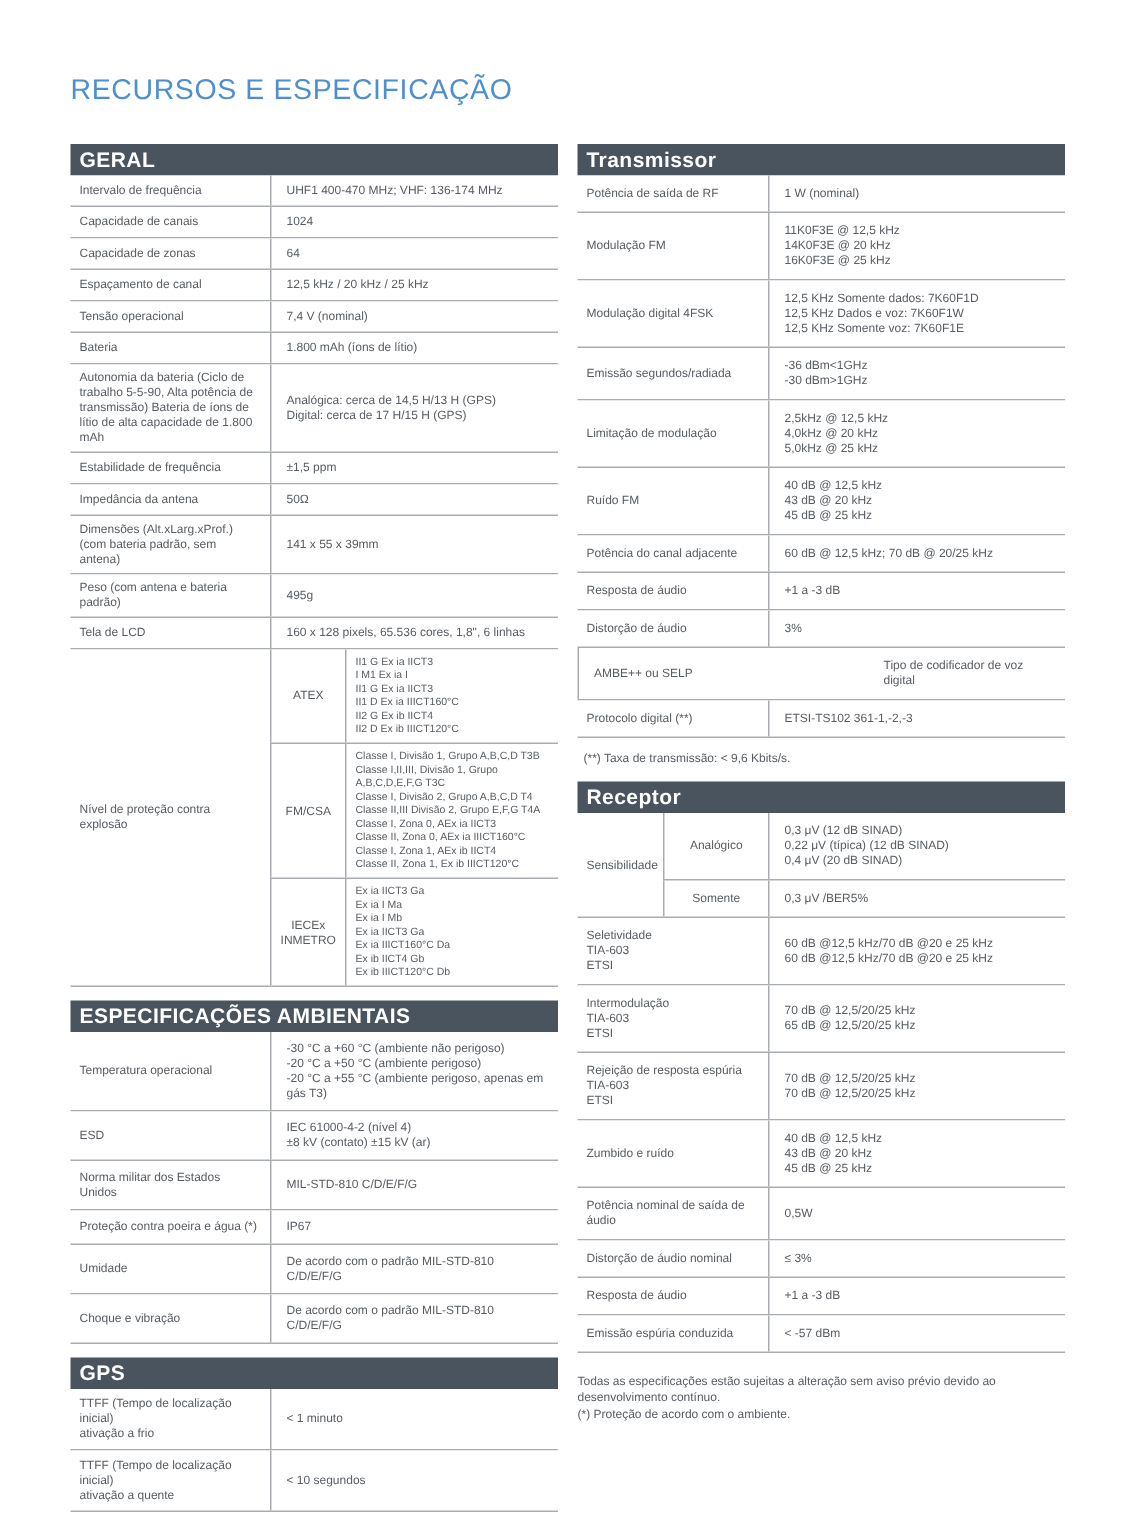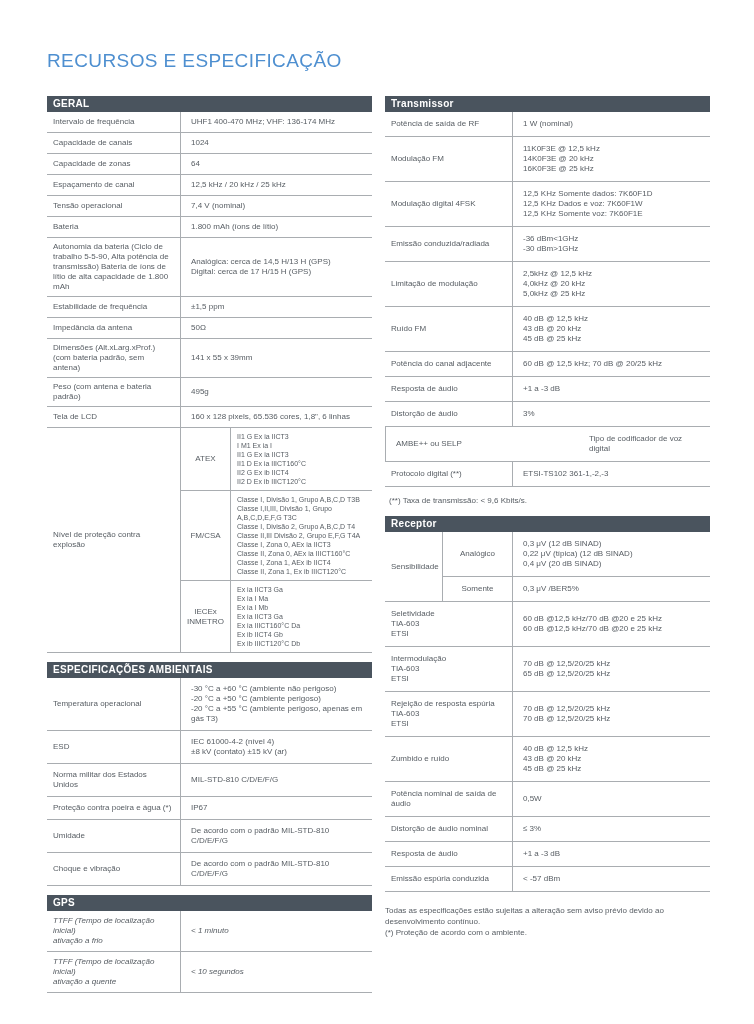--- a/index.html
+++ b/index.html
@@ -5,39 +5,39 @@
   html,body{margin:0;padding:0;background:#e8e8e8;}
   .page{
     width:754px;height:1024px;background:#ffffff;overflow:hidden;box-sizing:border-box;
     padding:50px 40px 0 47px;margin:0 auto;
     font-family:"Liberation Sans",sans-serif;color:#575d63;position:relative;
   }
   .title{font-size:19px;font-weight:normal;color:#4e8fd0;margin:0 0 24px 0;letter-spacing:0.4px;}
   .cols{display:flex;gap:13px;align-items:flex-start;}
   .col{width:325px;flex:none;}
   section{margin-bottom:9px;}
-  .sec-header{background:#4a545e;color:#ffffff;font-size:10px;font-weight:bold;
+  .sec-header{background:#4a545e;color:#ffffff;font-size:14px;font-weight:bold;
     padding:2px 6px 3px 6px;letter-spacing:0.3px;}
   .spec-row{display:flex;align-items:stretch;border-bottom:1px solid #a9adb1;min-height:20px;background:#fff;}
   .cell{font-size:8px;line-height:10px;box-sizing:border-box;}
   .label{width:var(--label-w);flex:none;padding:4px 8px 4px 6px;display:flex;align-items:center;white-space:pre-line;}
   .value{flex:1;border-left:1px solid #a9adb1;padding:4px 6px 4px 10px;display:flex;flex-direction:column;justify-content:center;}
   .group-row > .label{width:var(--glabel-w);}
   .groups{flex:1;display:flex;flex-direction:column;}
   .subrow{display:flex;align-items:stretch;border-bottom:1px solid #a9adb1;min-height:20px;}
   .subrow:last-child{border-bottom:none;}
   .sublabel{width:var(--gsub-w);flex:none;border-left:1px solid #a9adb1;display:flex;align-items:center;
     justify-content:center;text-align:center;white-space:pre-line;padding:4px 2px;}
   .geral,.ambientais,.gps{--label-w:133px;--glabel-w:133px;--gsub-w:50px;}
   .transmissor,.receptor{--label-w:127px;--glabel-w:57px;--gsub-w:70px;}
   .geral .subrow .value{font-size:7px;line-height:9px;padding-left:6px;}
   .transmissor .label,.transmissor .value,
   .receptor .label,.receptor .value,.receptor .sublabel{padding-top:7px;padding-bottom:7px;}
   .ambientais .label,.ambientais .value{padding-top:6px;padding-bottom:6px;}
-  .gps .label,.gps .value{padding-top:5px;padding-bottom:5px;font-style:italic;}
+  .gps .label,.gps .value{padding-top:5px;padding-bottom:5px;}
   .footnote{font-size:8px;color:#575d63;margin:5px 0 11px 4px;}
   .page-footer{font-size:8px;line-height:11px;color:#575d63;margin-top:13px;}
 </style>
 </head>
 <body>
 
 <div class="page">
   <h1 class="title">RECURSOS E ESPECIFICAÇÃO</h1>
 
   <div class="cols">
@@ -250,21 +250,21 @@
             </div>
             <div class="spec-row">
               <div class="cell label">Modulação digital 4FSK</div>
               <div class="cell value">
                 <div class="value-line">12,5 KHz Somente dados: 7K60F1D</div>
                 <div class="value-line">12,5 KHz Dados e voz: 7K60F1W</div>
                 <div class="value-line">12,5 KHz Somente voz: 7K60F1E</div>
               </div>
             </div>
             <div class="spec-row">
-              <div class="cell label">Emissão conduzida/radiada</div>
+              <div class="cell label">Emissão segundos/radiada</div>
               <div class="cell value">
                 <div class="value-line">-36 dBm&lt;1GHz</div>
                 <div class="value-line">-30 dBm&gt;1GHz</div>
               </div>
             </div>
             <div class="spec-row">
               <div class="cell label">Limitação de modulação</div>
               <div class="cell value">
                 <div class="value-line">2,5kHz @ 12,5 kHz</div>
                 <div class="value-line">4,0kHz @ 20 kHz</div>

